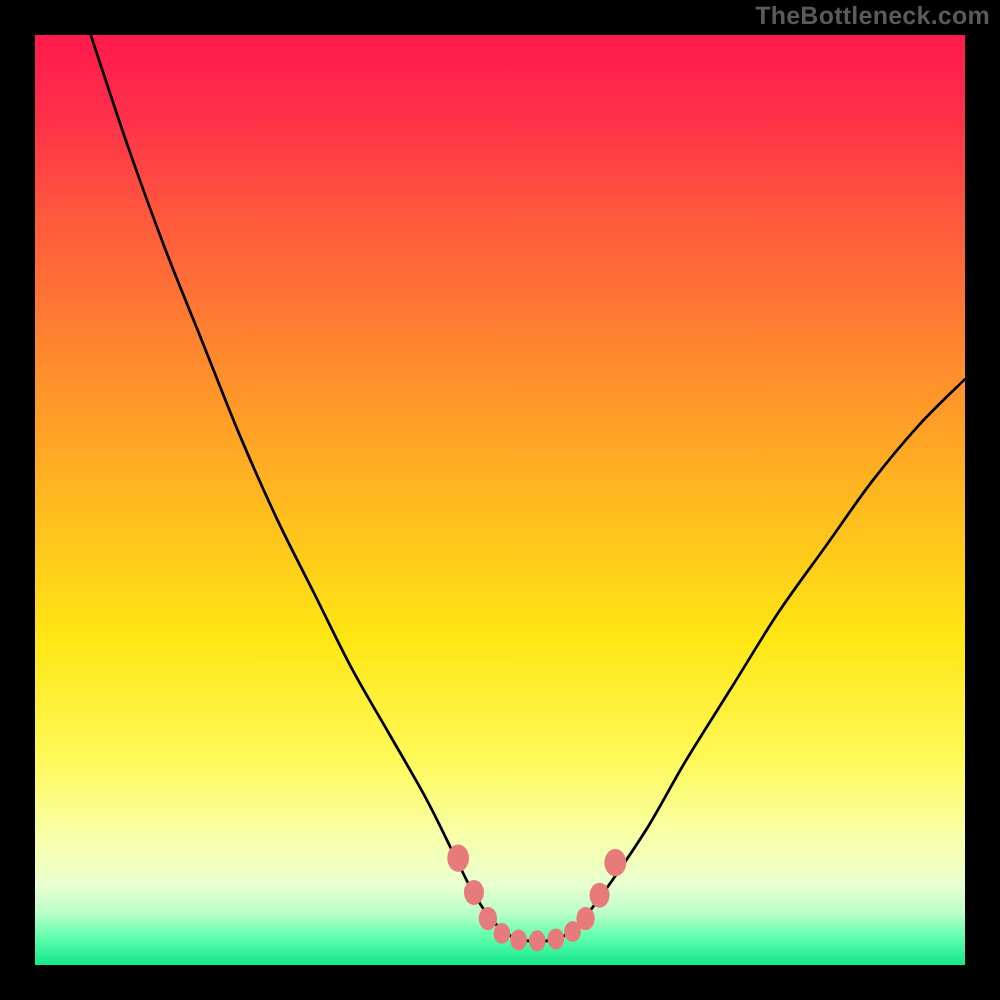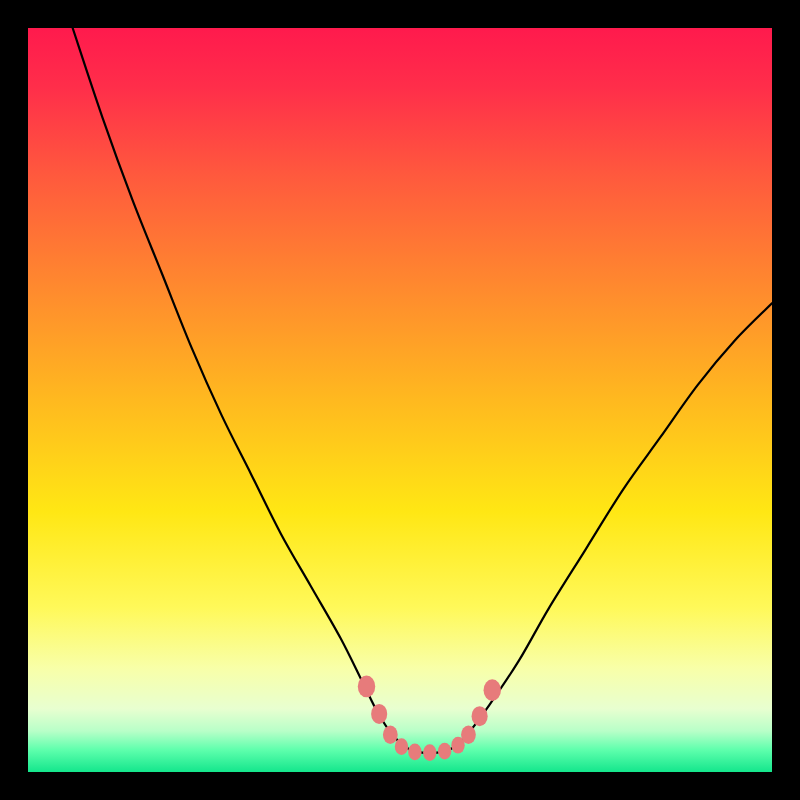--- a/index.html
+++ b/index.html
@@ -86,13 +86,14 @@
           <ellipse cx="386.88" cy="723.91" rx="6.70" ry="8.37" fill="#e77b7b"></ellipse>
           <ellipse cx="401.76" cy="724.66" rx="6.70" ry="8.37" fill="#e77b7b"></ellipse>
           <ellipse cx="416.64" cy="723.17" rx="6.70" ry="8.37" fill="#e77b7b"></ellipse>
           <ellipse cx="430.03" cy="717.22" rx="6.70" ry="8.37" fill="#e77b7b"></ellipse>
           <ellipse cx="440.45" cy="706.80" rx="7.37" ry="9.21" fill="#e77b7b"></ellipse>
           <ellipse cx="451.61" cy="688.20" rx="8.04" ry="10.04" fill="#e77b7b"></ellipse>
           <ellipse cx="464.26" cy="662.16" rx="8.70" ry="10.88" fill="#e77b7b"></ellipse>
         </g>
     </svg>
   </div>
+  <div class="watermark">TheBottleneck.com</div>
 </div>
 
 </body></html>

